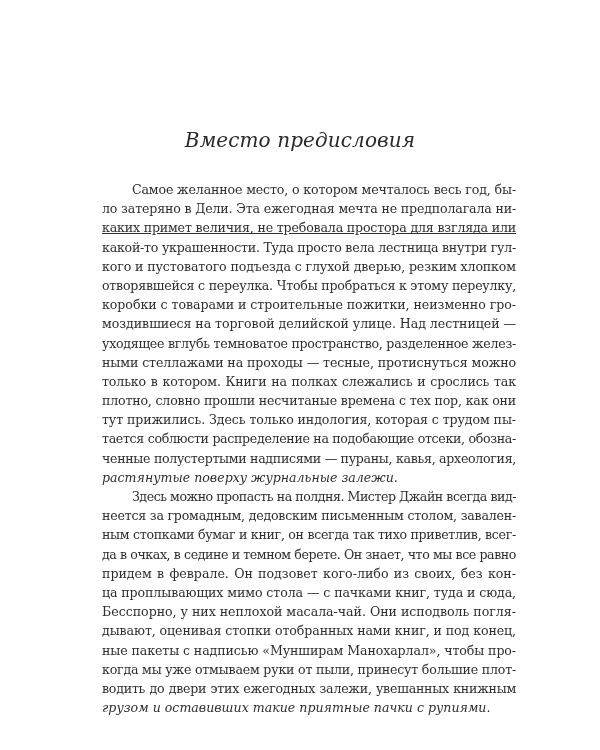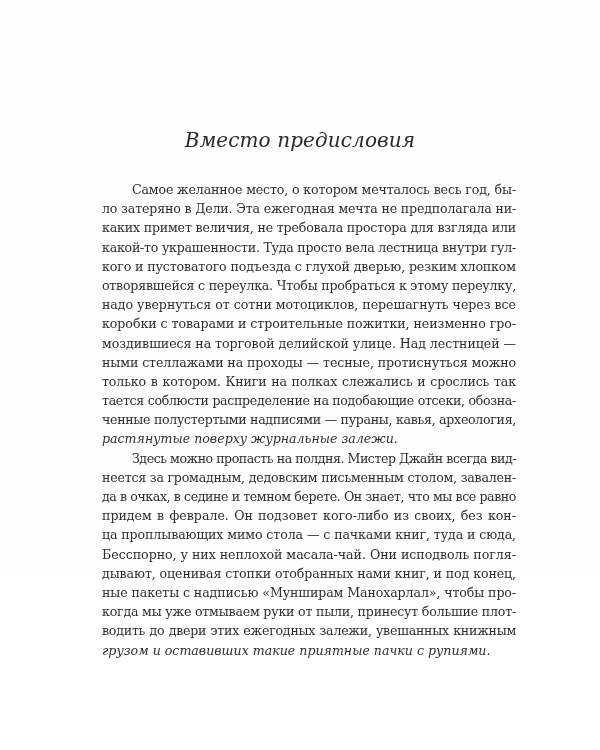--- a/index.html
+++ b/index.html
@@ -25,35 +25,38 @@
 </style>
 </head>
 <body>
 
 <div class="page">
   <div class="title">Вместо предисловия</div>
   <div class="text">
 
     <span class="line indent" style="letter-spacing: -0.146307px;">Самое желанное место, о котором мечталось весь год, бы-</span>
     <span class="line" style="letter-spacing: -0.163665px;">ло затеряно в Дели. Эта ежегодная мечта не предполагала ни-</span>
-    <span class="line" style="letter-spacing: -0.178231px;">каких примет величия, не требовала простора для взгляда или</span>
+    <span class="line" style="letter-spacing: -0.178231px; text-decoration: underline;">каких примет величия, не требовала простора для взгляда или</span>
     <span class="line" style="letter-spacing: -0.234635px;">какой-то украшенности. Туда просто вела лестница внутри гул-</span>
     <span class="line" style="letter-spacing: -0.122352px;">кого и пустоватого подъезда с глухой дверью, резким хлопком</span>
     <span class="line" style="letter-spacing: -0.216102px;">отворявшейся с переулка. Чтобы пробраться к этому переулку,</span>
-    <span class="line" style="letter-spacing: -0.0409483px;">надо увернуться от сотни мотоциклов, перешагнуть через все</span>
     <span class="line" style="letter-spacing: -0.0518092px;">коробки с товарами и строительные пожитки, неизменно гро-</span>
     <span class="line" style="letter-spacing: -0.0558036px;">моздившиеся на торговой делийской улице. Над лестницей —</span>
+    <span class="line" style="letter-spacing: -0.271451px;">уходящее вглубь темноватое пространство, разделенное желез-</span>
     <span class="line" style="letter-spacing: -0.0957386px;">ными стеллажами на проходы — тесные, протиснуться можно</span>
     <span class="line" style="letter-spacing: -0.133739px;">только в котором. Книги на полках слежались и срослись так</span>
+    <span class="line" style="letter-spacing: -0.182468px;">плотно, словно прошли несчитаные времена с тех пор, как они</span>
+    <span class="line" style="letter-spacing: -0.0982521px;">тут прижились. Здесь только индология, которая с трудом пы-</span>
     <span class="line" style="letter-spacing: -0.319915px;">тается соблюсти распределение на подобающие отсеки, обозна-</span>
     <span class="line" style="letter-spacing: -0.304957px;">ченные полустертыми надписями — пураны, кавья, археология,</span>
     <span class="line last">растянутые поверху журнальные залежи.</span>
 
     <span class="line indent" style="letter-spacing: -0.475446px;">Здесь можно пропасть на полдня. Мистер Джайн всегда вид-</span>
     <span class="line" style="letter-spacing: -0.216325px;">неется за громадным, дедовским письменным столом, завален-</span>
+    <span class="line" style="letter-spacing: -0.298135px;">ным стопками бумаг и книг, он всегда так тихо приветлив, всег-</span>
     <span class="line" style="letter-spacing: -0.415283px;">да в очках, в седине и темном берете. Он знает, что мы все равно</span>
     <span class="line">придем в феврале. Он подзовет кого-либо из своих, без кон-</span>
     <span class="line" style="letter-spacing: -0.0975877px;">ца проплывающих мимо стола — с пачками книг, туда и сюда,</span>
     <span class="line" style="letter-spacing: -0.0261315px;">Бесспорно, у них неплохой масала-чай. Они исподволь погля-</span>
     <span class="line" style="letter-spacing: -0.0886315px;">дывают, оценивая стопки отобранных нами книг, и под конец,</span>
     <span class="line" style="letter-spacing: -0.0982955px;">ные пакеты с надписью «Мунширам Манохарлал», чтобы про-</span>
     <span class="line" style="letter-spacing: -0.203933px;">когда мы уже отмываем руки от пыли, принесут большие плот-</span>
     <span class="line" style="letter-spacing: -0.233553px;">водить до двери этих ежегодных залежи, увешанных книжным</span>
     <span class="line last">грузом и оставивших такие приятные пачки с рупиями.</span>
 

